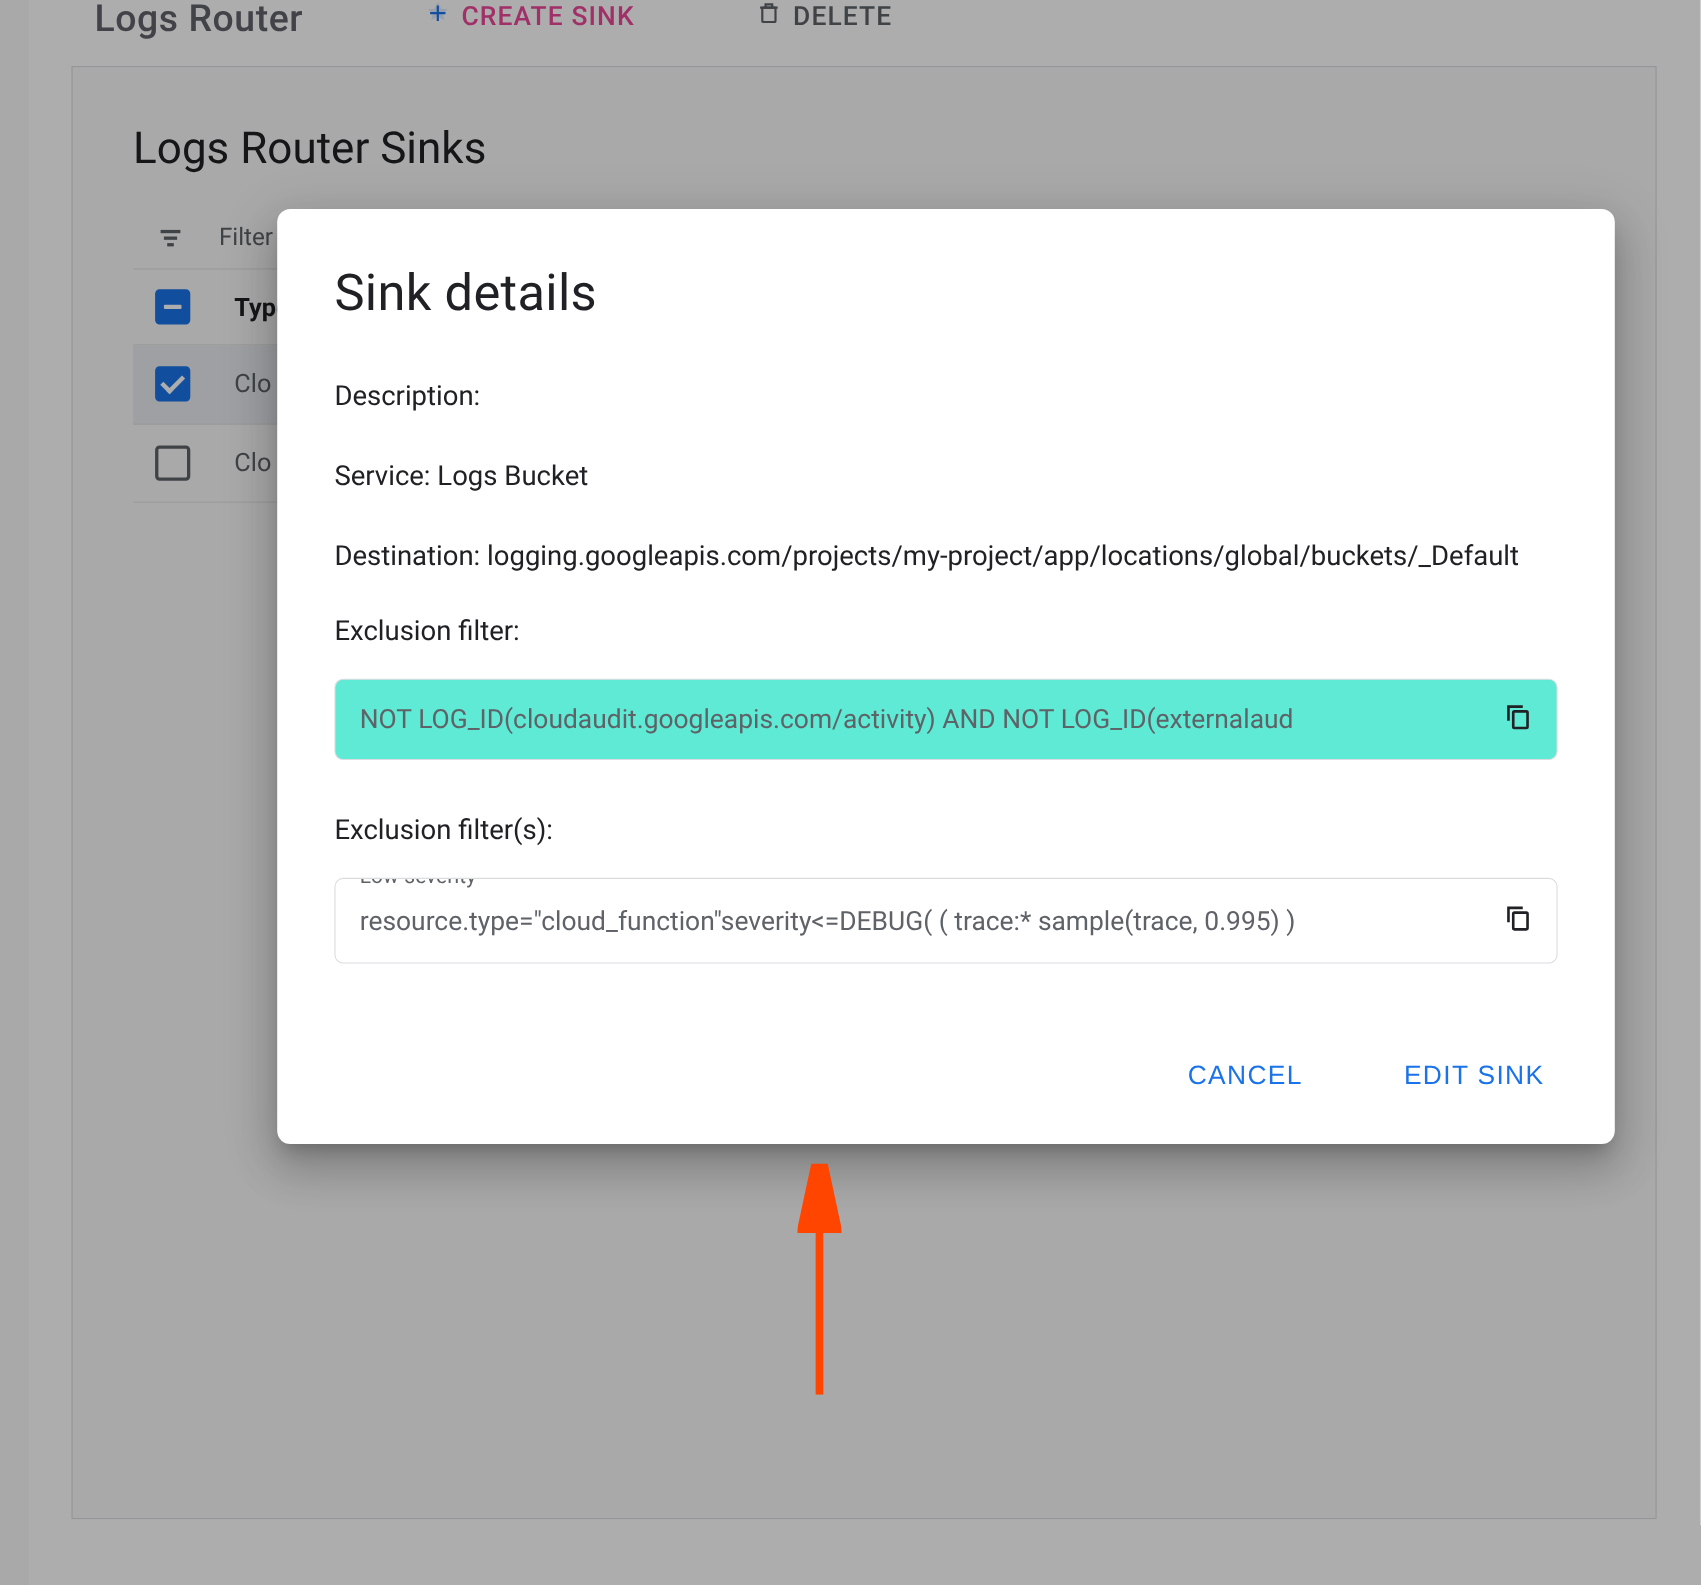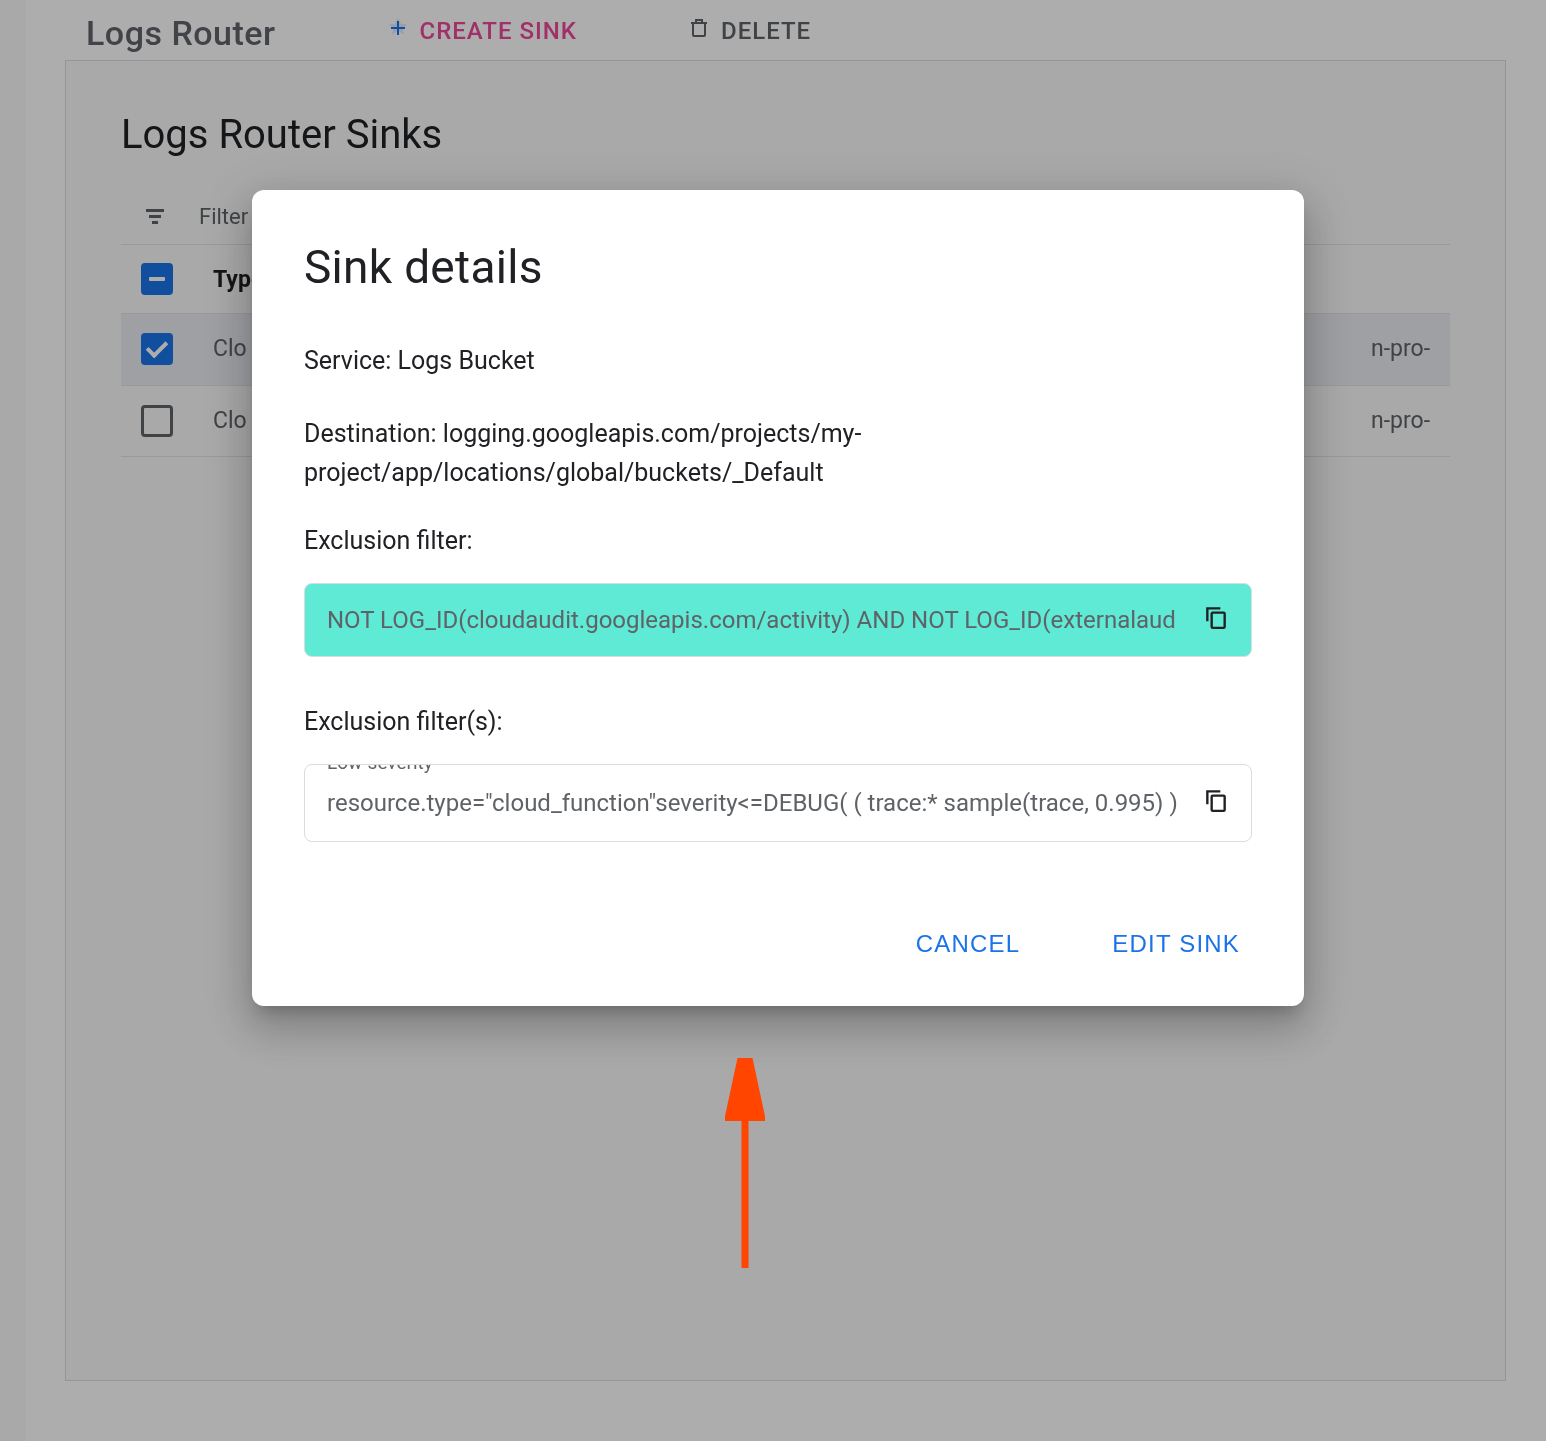--- a/index.html
+++ b/index.html
@@ -25,21 +25,21 @@
     width: 26px; height: 100%;
     background: #f9f9f9;
   }
   .topbar {
     position: absolute;
     left: 26px; top: 0;
     right: 6px;
     height: 60px;
     display: flex;
     align-items: flex-start;
-    padding: 16px 60px;
+    padding: 0 60px;
   }
   .topbar-title {
     font-size: 34px;
     font-weight: 500;
     color: #60636a;
     letter-spacing: 0.5px;
     line-height: 1;
   }
   .topbar-action {
     display: inline-flex;
@@ -110,21 +110,21 @@
     position: absolute;
     inset: 0;
     background: rgba(0,0,0,0.32);
   }
 
   
   .dialog {
     position: absolute;
     left: 252px;
     top: 190px;
-    width: 1052px;
+    width: 1216px;
     background: #fff;
     border-radius: 12px;
     box-shadow: 0 24px 38px 3px rgba(0,0,0,0.14), 0 9px 46px 8px rgba(0,0,0,0.12), 0 11px 15px -7px rgba(0,0,0,0.2);
     padding: 50px 52px 40px 52px;
     font-size: 25px;
     color: #202124;
   }
   .dialog-title {
     font-size: 46px;
     font-weight: 400;
@@ -254,20 +254,21 @@
 bu</span>
       <span class="row-right">n-pro-</span>
     </div>
   </div>
 
   <div class="scrim"></div>
 
   <div class="dialog">
     <div class="dialog-title">Sink details</div>
 
+    <p>Description:</p>
     <p>Service: Logs Bucket</p>
     <p>Destination: logging.googleapis.com/projects/my-project/app/locations/global/buckets/_Default</p>
 
     <div class="field-label-line">Exclusion filter:</div>
     <div class="codebox">
       <span>NOT LOG_ID(cloudaudit.googleapis.com/activity) AND NOT LOG_ID(externalaud</span>
       <span class="copy-btn">
         <span>
           <svg width="26" height="26" viewBox="0 0 24 24" fill="none" stroke="#202124" stroke-width="2.2">
               <rect x="8" y="8" width="12" height="14" rx="1"></rect>

